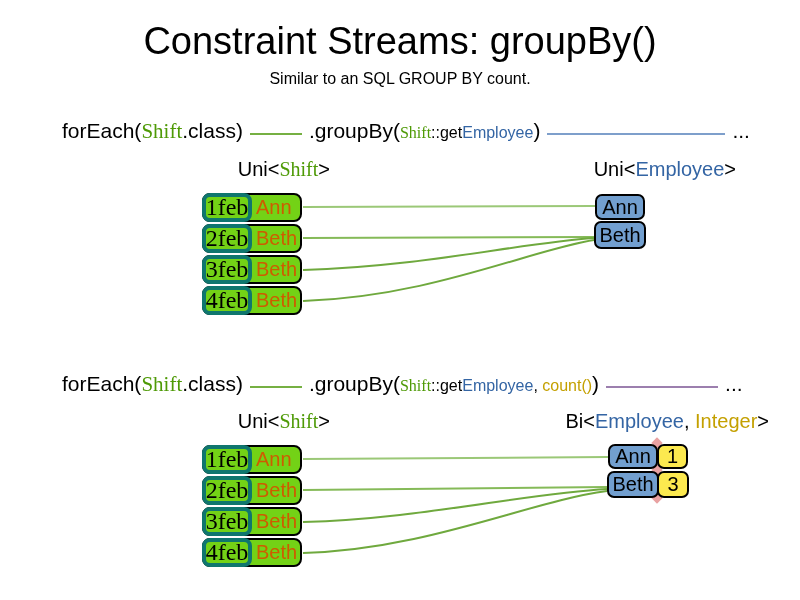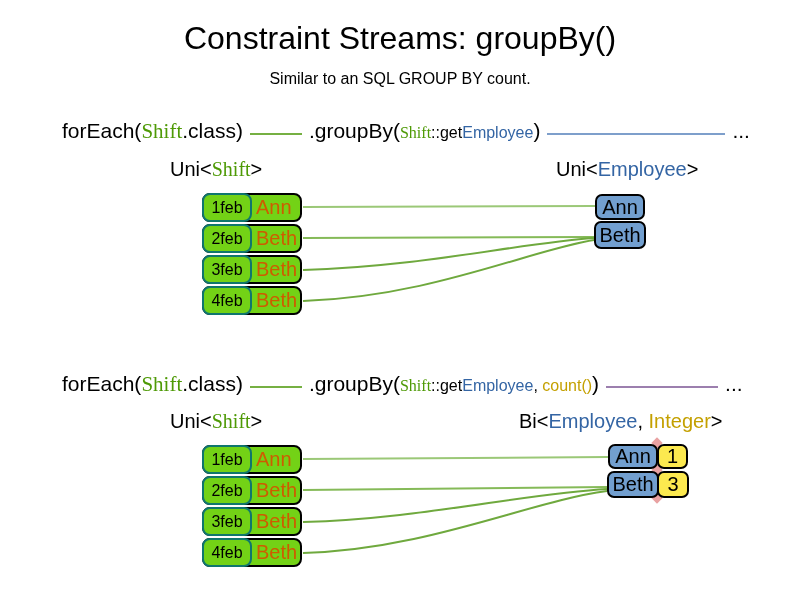--- a/index.html
+++ b/index.html
@@ -2,52 +2,52 @@
 <html><head>
 <meta charset="utf-8">
 <style>
   html,body{margin:0;padding:0;background:#fff;}
   .slide{
     position:relative;width:800px;height:600px;background:#ffffff;
     font-family:"Liberation Sans", sans-serif;color:#000;overflow:hidden;
   }
   
   .title{position:absolute;top:20px;left:0;width:800px;text-align:center;
-         font-size:32px;font-weight:400;}
+         font-size:38px;font-weight:400;}
   .subtitle{position:absolute;top:70px;left:0;width:800px;text-align:center;
             font-size:16px;}
   
   .code-row{position:absolute;left:62px;display:flex;align-items:baseline;
             font-size:21px;white-space:pre;}
   #code1{top:119px;}
   #code2{top:372px;}
   .sm{font-size:16px;}
   .g{color:#4E9A06;font-family:Liberation Serif, serif;}
   .b{color:#3465A4;}
   .o{color:#C4A000;}
   .conn{align-self:center;height:0;border-top:2px solid;margin:0 7px;
         transform:translateY(2px);}
   .conn-green{width:52px;border-color:#76B043;}
   .conn-blue{width:178px;border-color:#7E9FCB;}
   .conn-purple{width:112px;border-color:#9C7FAE;}
   
-  .stream-label{position:absolute;font-size:20px;text-align:left;}
+  .stream-label{position:absolute;font-size:20px;text-align:right;}
   #lbl-d1-left {top:158px;left:170px;width:160px;}
   #lbl-d1-right{top:158px;left:556px;width:180px;}
   #lbl-d2-left {top:410px;left:170px;width:160px;}
   #lbl-d2-right{top:410px;left:519px;width:250px;}
   
   .shift-row{position:absolute;left:202px;width:100px;height:29px;
              background:#73D216;border:2px solid #000;border-radius:8px;
              box-sizing:border-box;display:flex;align-items:center;z-index:1;}
   .shift-name{margin-left:52px;font-size:20px;color:#CE5C00;}
   .date-chip{position:absolute;left:202px;width:50px;height:29px;
-             background:#73D216;border:2px solid #0f766e;border-radius:8px;
+             background:#73D216;border:4px solid #0f766e;border-radius:8px;
              box-sizing:border-box;display:flex;align-items:center;
-             justify-content:center;font-size:16px;color:#000;z-index:2;}
+             justify-content:center;font-size:24px;color:#000;z-index:2;font-family:Liberation Serif, serif;}
   .d1-r0{top:193px;} .d1-r1{top:224px;} .d1-r2{top:255px;} .d1-r3{top:286px;}
   .d2-r0{top:445px;} .d2-r1{top:476px;} .d2-r2{top:507px;} .d2-r3{top:538px;}
   
   .group-box,.count-box{position:absolute;border:2px solid #000;border-radius:7px;
              box-sizing:border-box;display:flex;align-items:center;
              justify-content:center;font-size:20px;color:#000;z-index:1;}
   .group-box{background:#729FCF;}
   .count-box{background:#FCE94F;}
   #g1-ann {left:595px;top:194px;width:50px;height:26px;}
   #g1-beth{left:594px;top:221px;width:52px;height:28px;}

